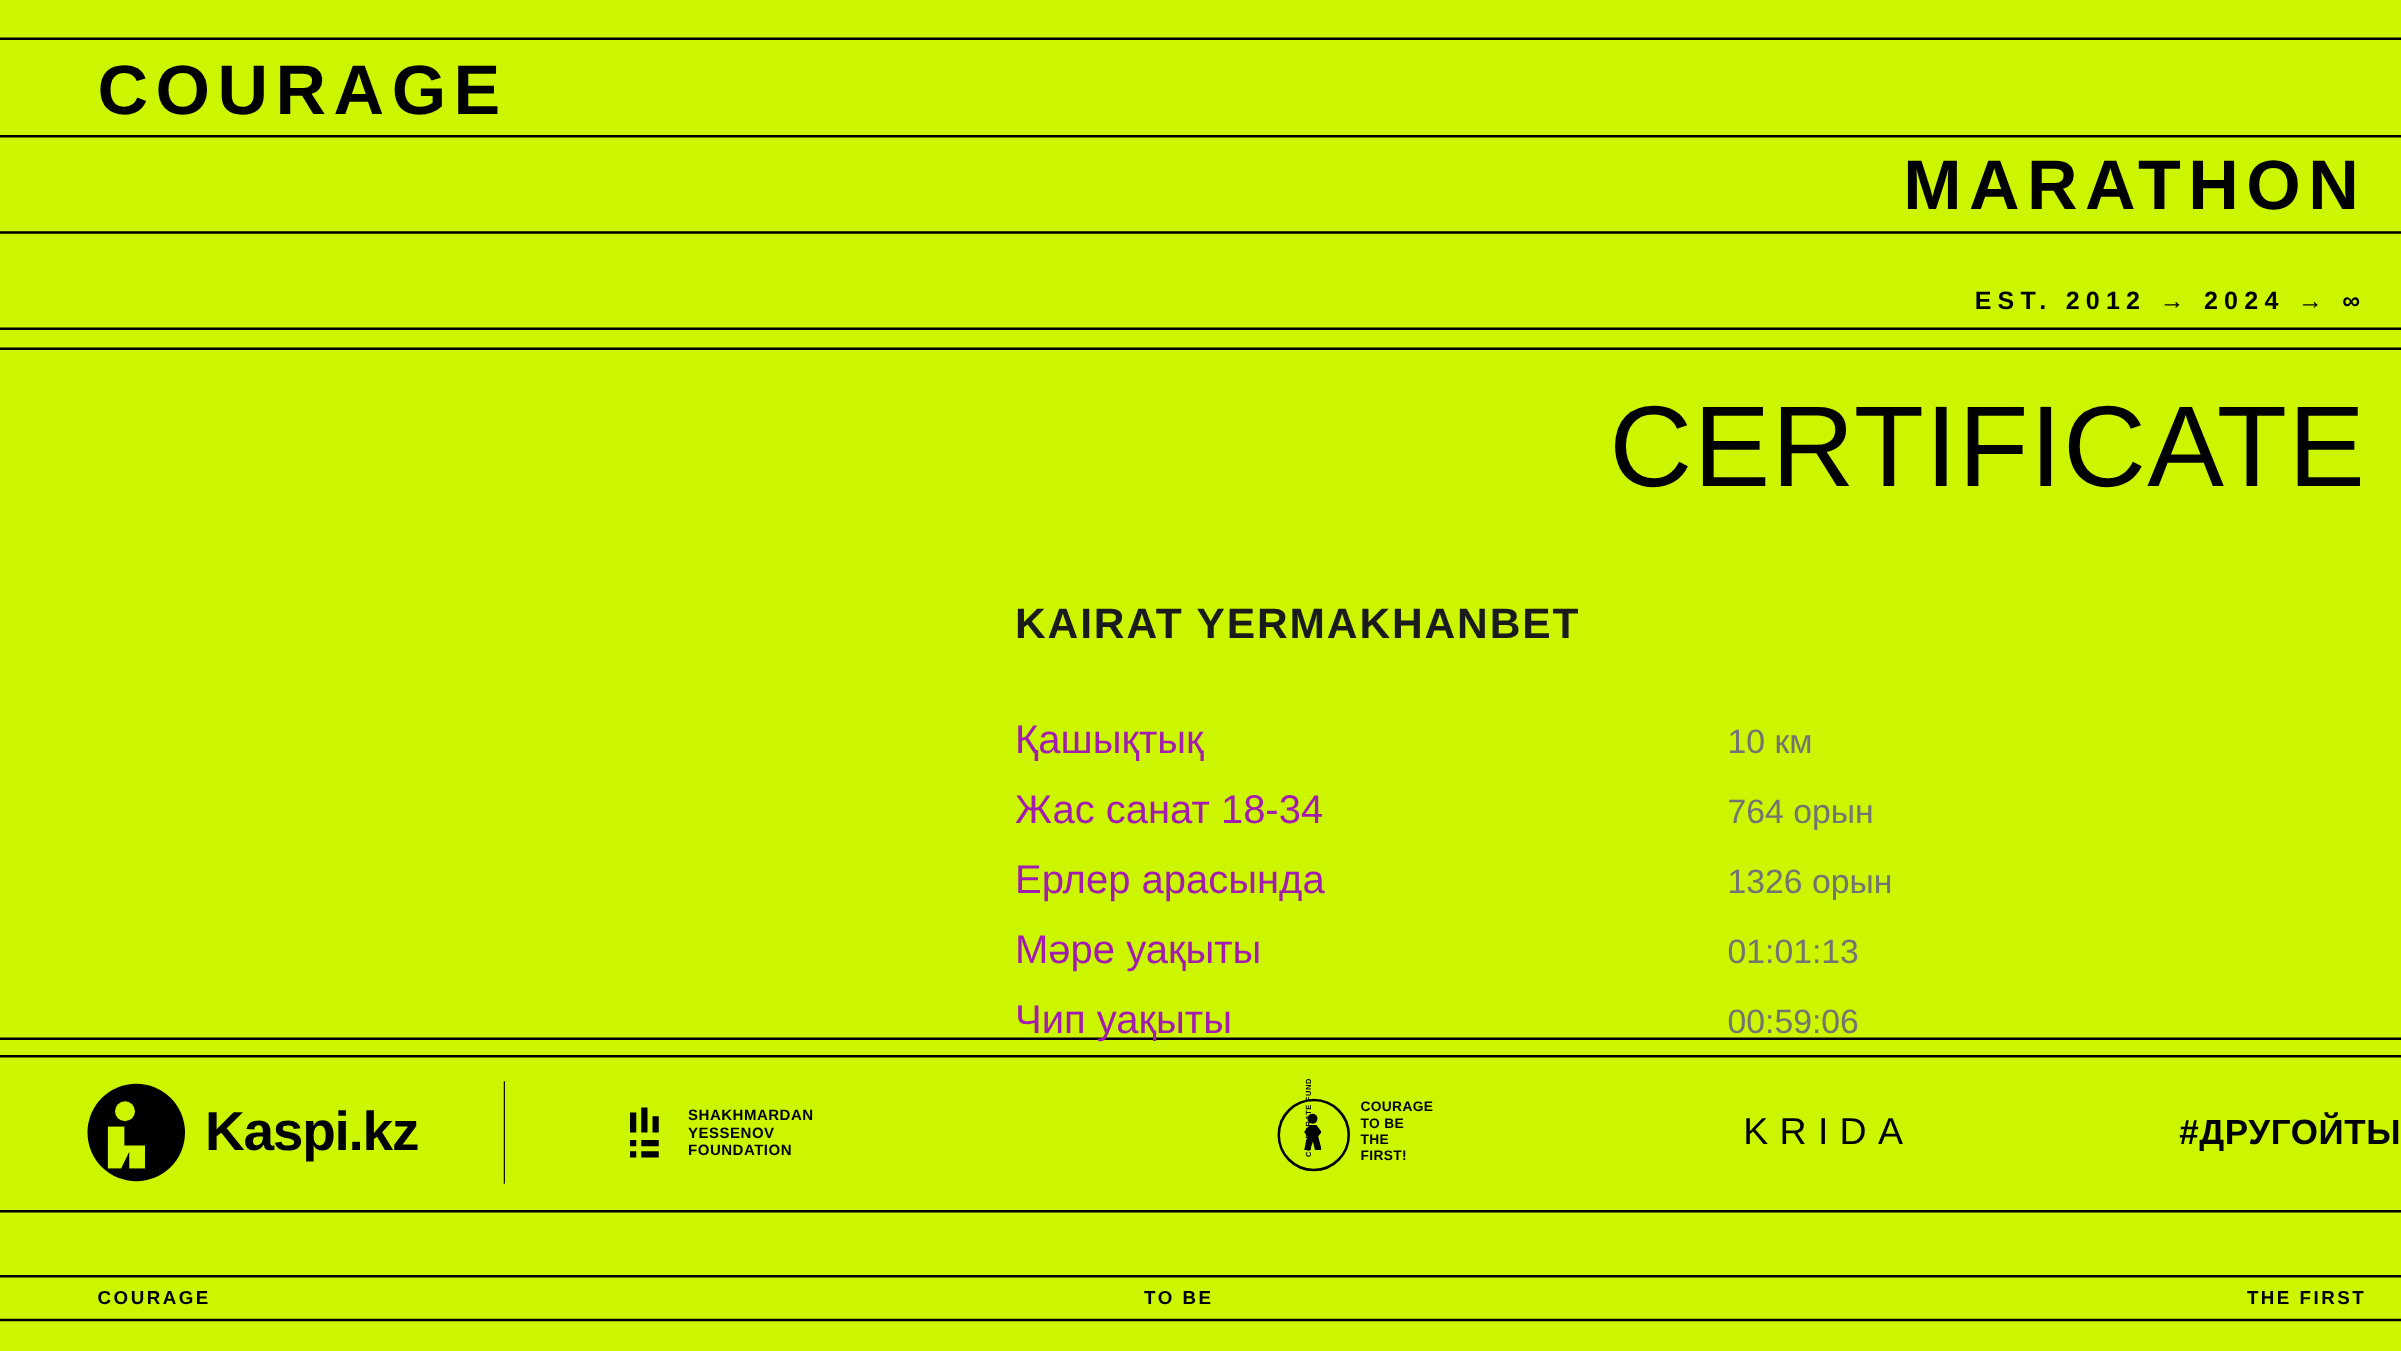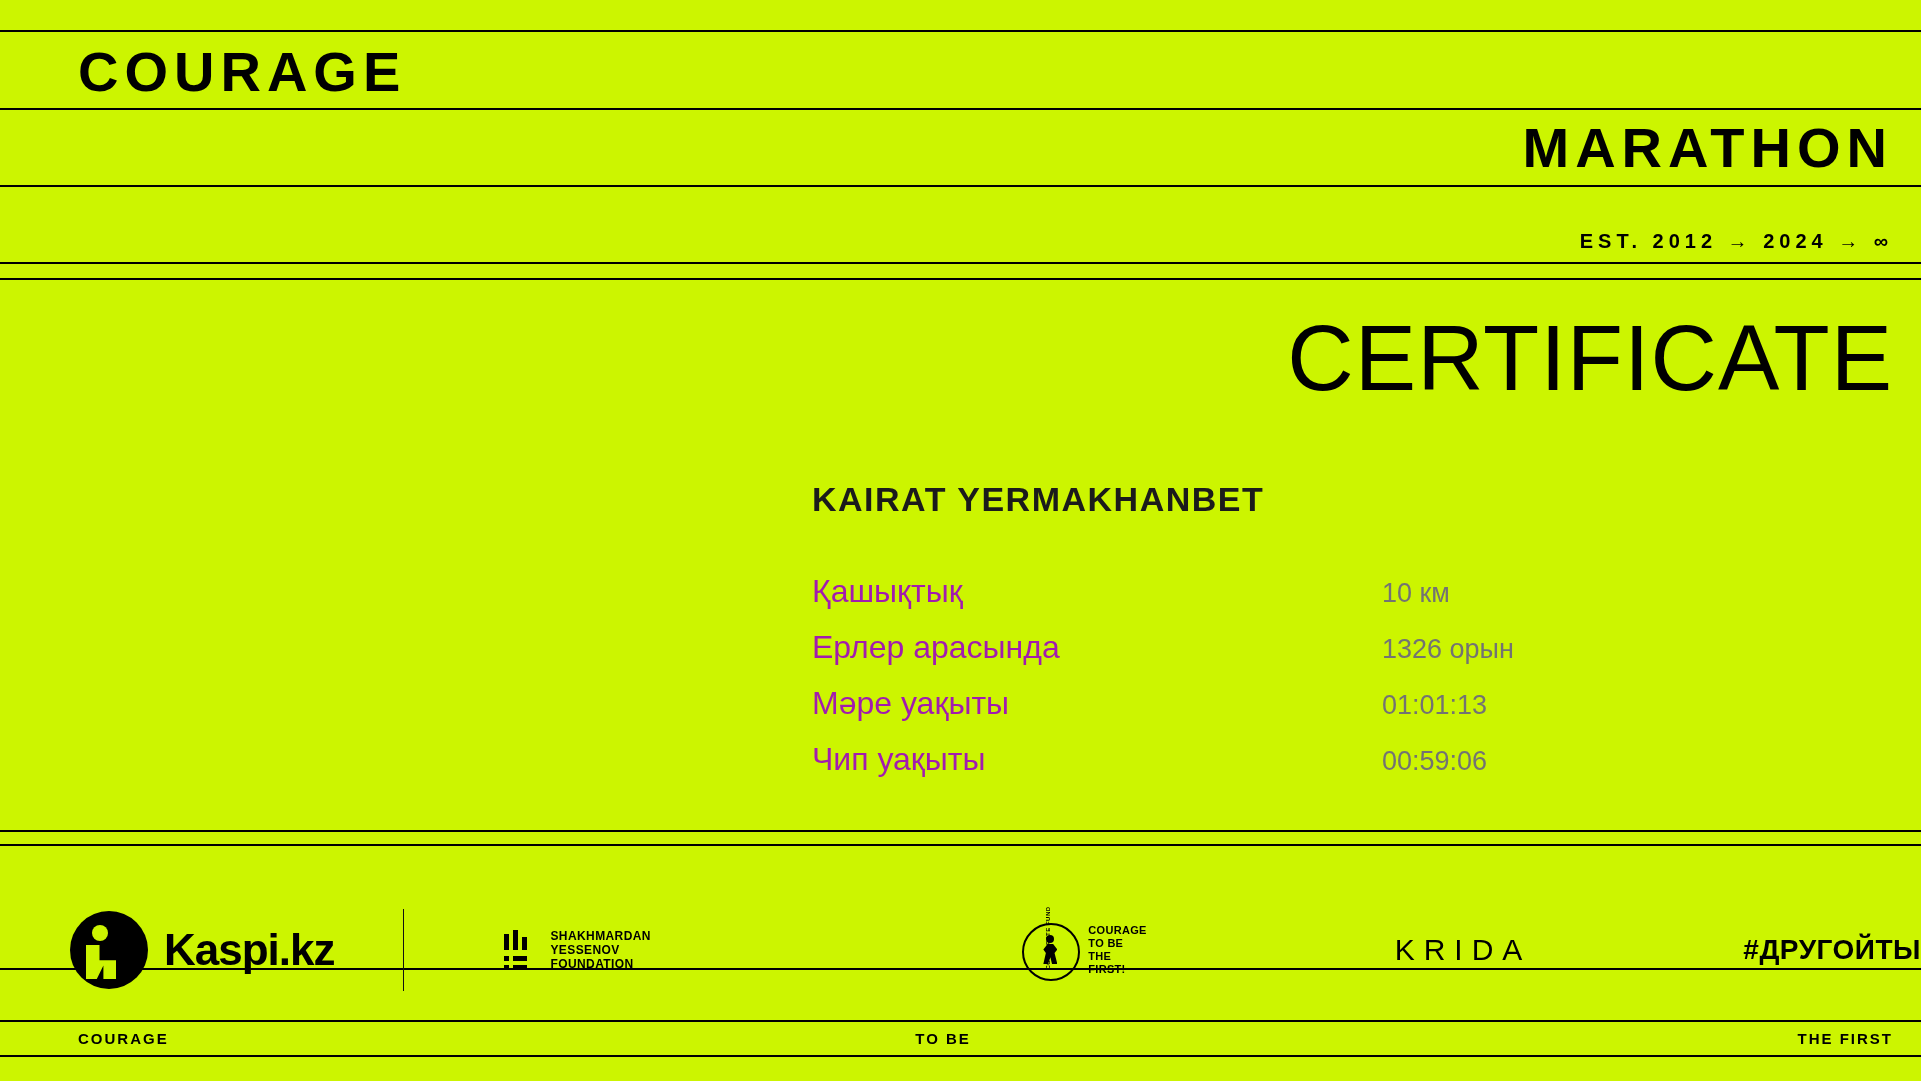--- a/index.html
+++ b/index.html
@@ -116,21 +116,20 @@
 
   
   .sponsors {
     position: absolute;
     left: 0;
     top: 844px;
     width: 1921px;
     height: 124px;
     display: flex;
     align-items: center;
-    margin-top: 44px;
   }
   .kaspi {
     display: flex;
     align-items: center;
     margin-left: 70px;
   }
   .kaspi-mark {
     width: 78px;
     height: 78px;
     border-radius: 50%;
@@ -319,20 +318,24 @@
   <div class="est">EST. 2012 → 2024 → ∞</div>
 
   <div class="cert-title">CERTIFICATE</div>
 
   <div class="athlete-name">KAIRAT YERMAKHANBET</div>
 
   <div class="results">
     <div class="result-row">
       <div class="label">Қашықтық</div>
       <div class="value">10 км</div>
+    </div>
+    <div class="result-row">
+      <div class="label">Жас санат 18-34</div>
+      <div class="value">764 орын</div>
     </div>
     <div class="result-row">
       <div class="label">Ерлер арасында</div>
       <div class="value">1326 орын</div>
     </div>
     <div class="result-row">
       <div class="label">Мәре уақыты</div>
       <div class="value">01:01:13</div>
     </div>
     <div class="result-row">

